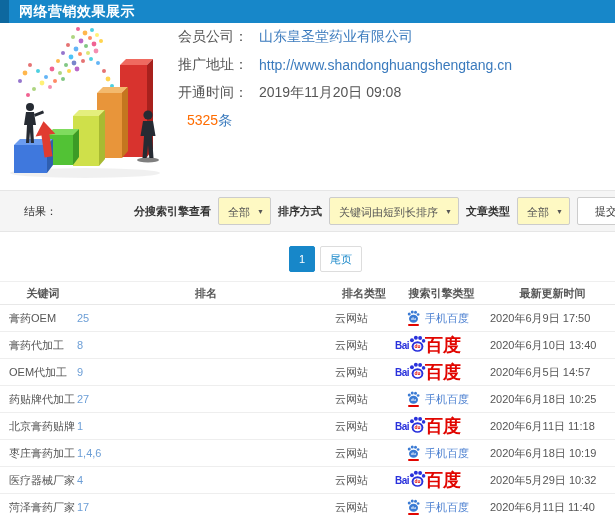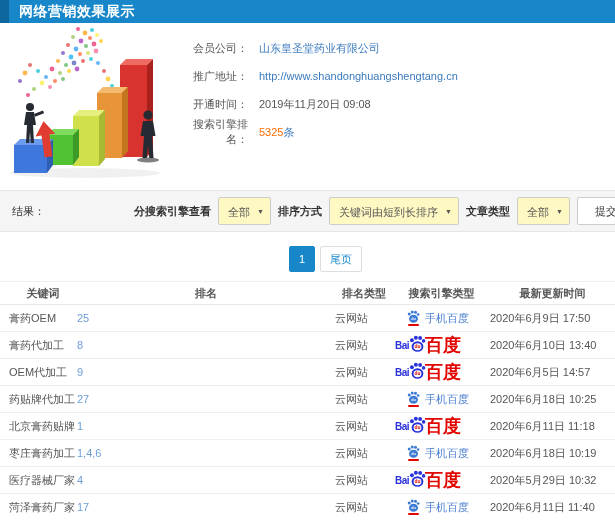--- a/index.html
+++ b/index.html
@@ -8,29 +8,29 @@
     font-family:"Liberation Sans","DejaVu Sans",sans-serif;
     -webkit-font-smoothing:antialiased;
   }
   
   .topbar{height:23px;background:var(--header-blue,#1787c9);position:relative;display:flex;align-items:center;}
   .topbar .stripe{position:absolute;left:0;top:0;width:9px;height:100%;background:var(--header-stripe,#0e689f);}
   .topbar .title{color:#fff;font-size:14px;font-weight:bold;margin-left:19px;letter-spacing:.5px;}
   
   .info{display:flex;height:167px;}
   .graphic{width:176px;height:162px;flex-shrink:0;}
-  .fields{padding-top:11px;font-size:11px;}
+  .fields{font-size:14px;}
   .field{display:flex;height:28px;align-items:center;}
   .flabel{width:72px;text-align:right;color:#555;flex-shrink:0;}
   .fvalue{margin-left:11px;color:#555;text-decoration:none;}
   .link{color:var(--link-blue,#3a7abd);text-decoration:none;}
   .orange{color:var(--rank-orange,#ff6c00);}
   
   .filterbar{height:42px;background:#f5f5f5;border-top:1px solid #e6e6e6;border-bottom:1px solid #e6e6e6;
-    display:flex;align-items:center;padding:0 0 0 12px;box-sizing:border-box;font-size:11px;}
+    display:flex;align-items:center;padding:0 0 0 24px;box-sizing:border-box;font-size:11px;}
   .resultlabel{color:#333;}
   .controls{margin-left:auto;display:flex;align-items:center;gap:7px;margin-right:-20px;}
   .ctl-label{font-weight:bold;color:#333;white-space:nowrap;}
   .select{position:relative;background:#fef9c3;border:1px solid #ccc;border-radius:2px;height:28px;line-height:28px;
     padding:0 20px 0 9px;color:#555;white-space:nowrap;box-sizing:border-box;cursor:pointer;}
   .caret{position:absolute;right:6px;top:0;font-size:7px;color:#555;line-height:28px;}
   .submit{background:#fff;border:1px solid #ccc;border-radius:2px;height:28px;padding:0 17px;font-size:11px;
     color:#333;cursor:pointer;font-family:inherit;}
   
   .pagination{margin-top:14px;display:flex;justify-content:center;gap:5px;font-size:11px;transform:translateX(18px);}
@@ -168,21 +168,20 @@
     </div>
     <div class="field">
       <span class="flabel">推广地址：</span>
       <a class="fvalue link" href="#">http://www.shandonghuangshengtang.cn</a>
     </div>
     <div class="field">
       <span class="flabel">开通时间：</span>
       <span class="fvalue">2019年11月20日 09:08</span>
     </div>
     <div class="field">
-      <span class="flabel">搜索引擎排名：</span>
       <span class="fvalue"><span class="orange">5325</span><span class="link">条</span></span>
     </div>
   </div>
 </div>
 
 <div class="filterbar">
   <span class="resultlabel">结果：</span>
   <div class="controls">
     <span class="ctl-label">分搜索引擎查看</span>
     <div class="select">

